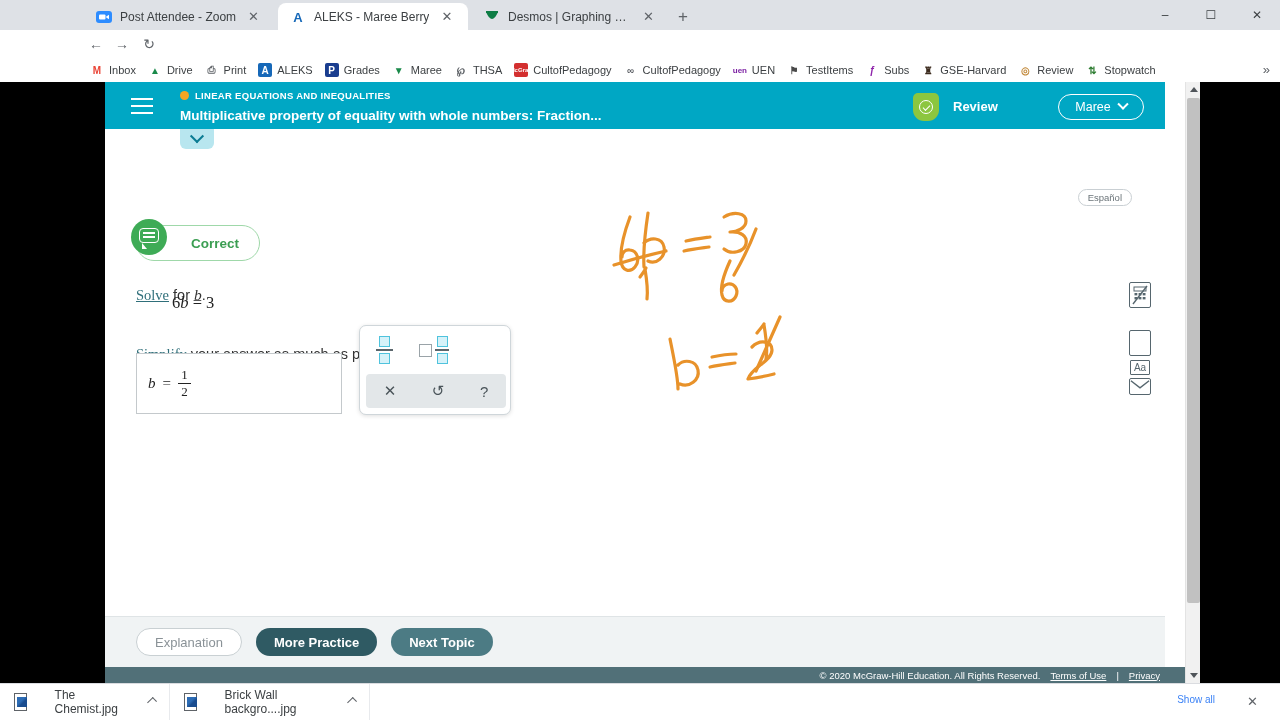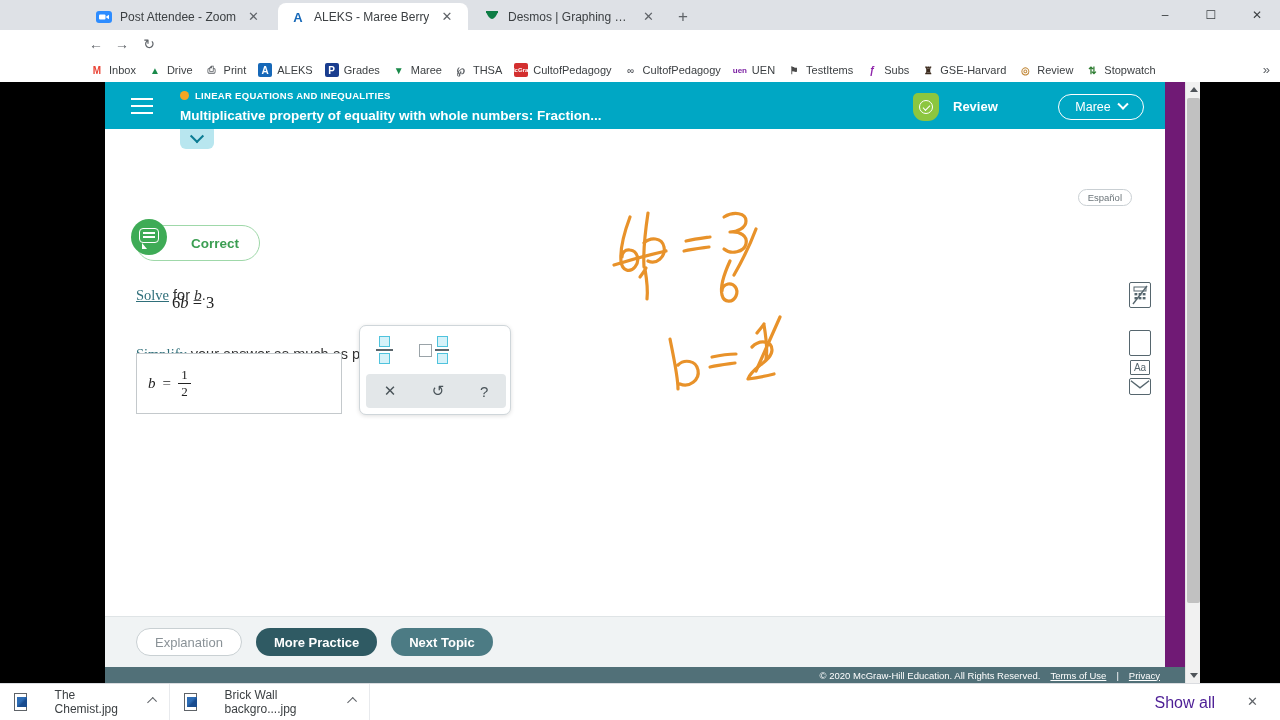--- a/index.html
+++ b/index.html
@@ -52,21 +52,21 @@
   .bm { display: flex; align-items: center; gap: 5px; font-size: 11px; color: #3c4043;
     padding: 2px 6px; white-space: nowrap; }
   .bmico { width: 14px; height: 14px; flex: 0 0 14px; display: flex; align-items: center;
     justify-content: center; font-size: 10px; font-weight: bold; border-radius: 2px; }
   .bmmore { position: absolute; right: 10px; top: 4px; font-size: 13px; color: #5f6368; }
 
   
   .viewport { position: absolute; left: 0; top: 82px; width: 1280px; height: 601px;
     background: #000; }
   .pagearea { position: absolute; left: 105px; top: 0; width: 1095px; height: 601px;
-    background: #701a75; overflow: hidden; }
+    background: #ffffff; overflow: hidden; }
 
   
   .aheader { position: absolute; left: 0; top: 0; width: 1060px; height: 47px; background: #00a7c4; }
   .burger { position: absolute; left: 26px; top: 16px; width: 22px; height: 16px; }
   .burger span { position: absolute; left: 0; width: 22px; height: 2px; background: #fff; }
   .burger span:nth-child(1){ top:0 } .burger span:nth-child(2){ top:7px } .burger span:nth-child(3){ top:14px }
   .objwrap { position: absolute; left: 75px; top: 8px; }
   .objline { display: flex; align-items: center; gap: 6px; }
   .objdot { width: 9px; height: 9px; border-radius: 50%; background: #f5a623; }
   .objlabel { font-size: 9.5px; color: #fff; letter-spacing: .3px; font-weight: 600; }
@@ -186,21 +186,21 @@
   .shelf { position: absolute; left: 0; top: 683px; width: 1280px; height: 37px; background: #fff;
     border-top: 1px solid #dadce0; display: flex; align-items: center; }
   .dlitem { display: flex; align-items: center; gap: 28px; height: 37px; padding: 0 14px;
     border-right: 1px solid #e8eaed; }
   .dlicon { width: 16px; height: 18px; border: 1px solid #5f6368; background: #fff; position: relative; }
   .dlicon::after { content:""; position:absolute; left:2px; top:3px; width:10px; height:10px;
     background: linear-gradient(135deg,#2d6cb5 40%, #1a4d8f 60%); }
   .dlname { font-size: 12px; color: #3c4043; }
   .dlchev { width: 8px; height: 8px; border-left: 1.6px solid #5f6368; border-top: 1.6px solid #5f6368;
     transform: rotate(45deg); }
-  .showall { position: absolute; right: 55px; top: 7px; font-size: 16px; color: #4c1d95;
+  .showall { position: absolute; right: 55px; top: 7px; font-size: 10px; color: #3b82f6;
     padding: 3px 10px; }
   .shelfclose { position: absolute; right: 22px; top: 10px; font-size: 13px; color: #5f6368; }
 </style>
 </head>
 <body>
 
 <div id="root">
 
   <div class="chrome">
 

